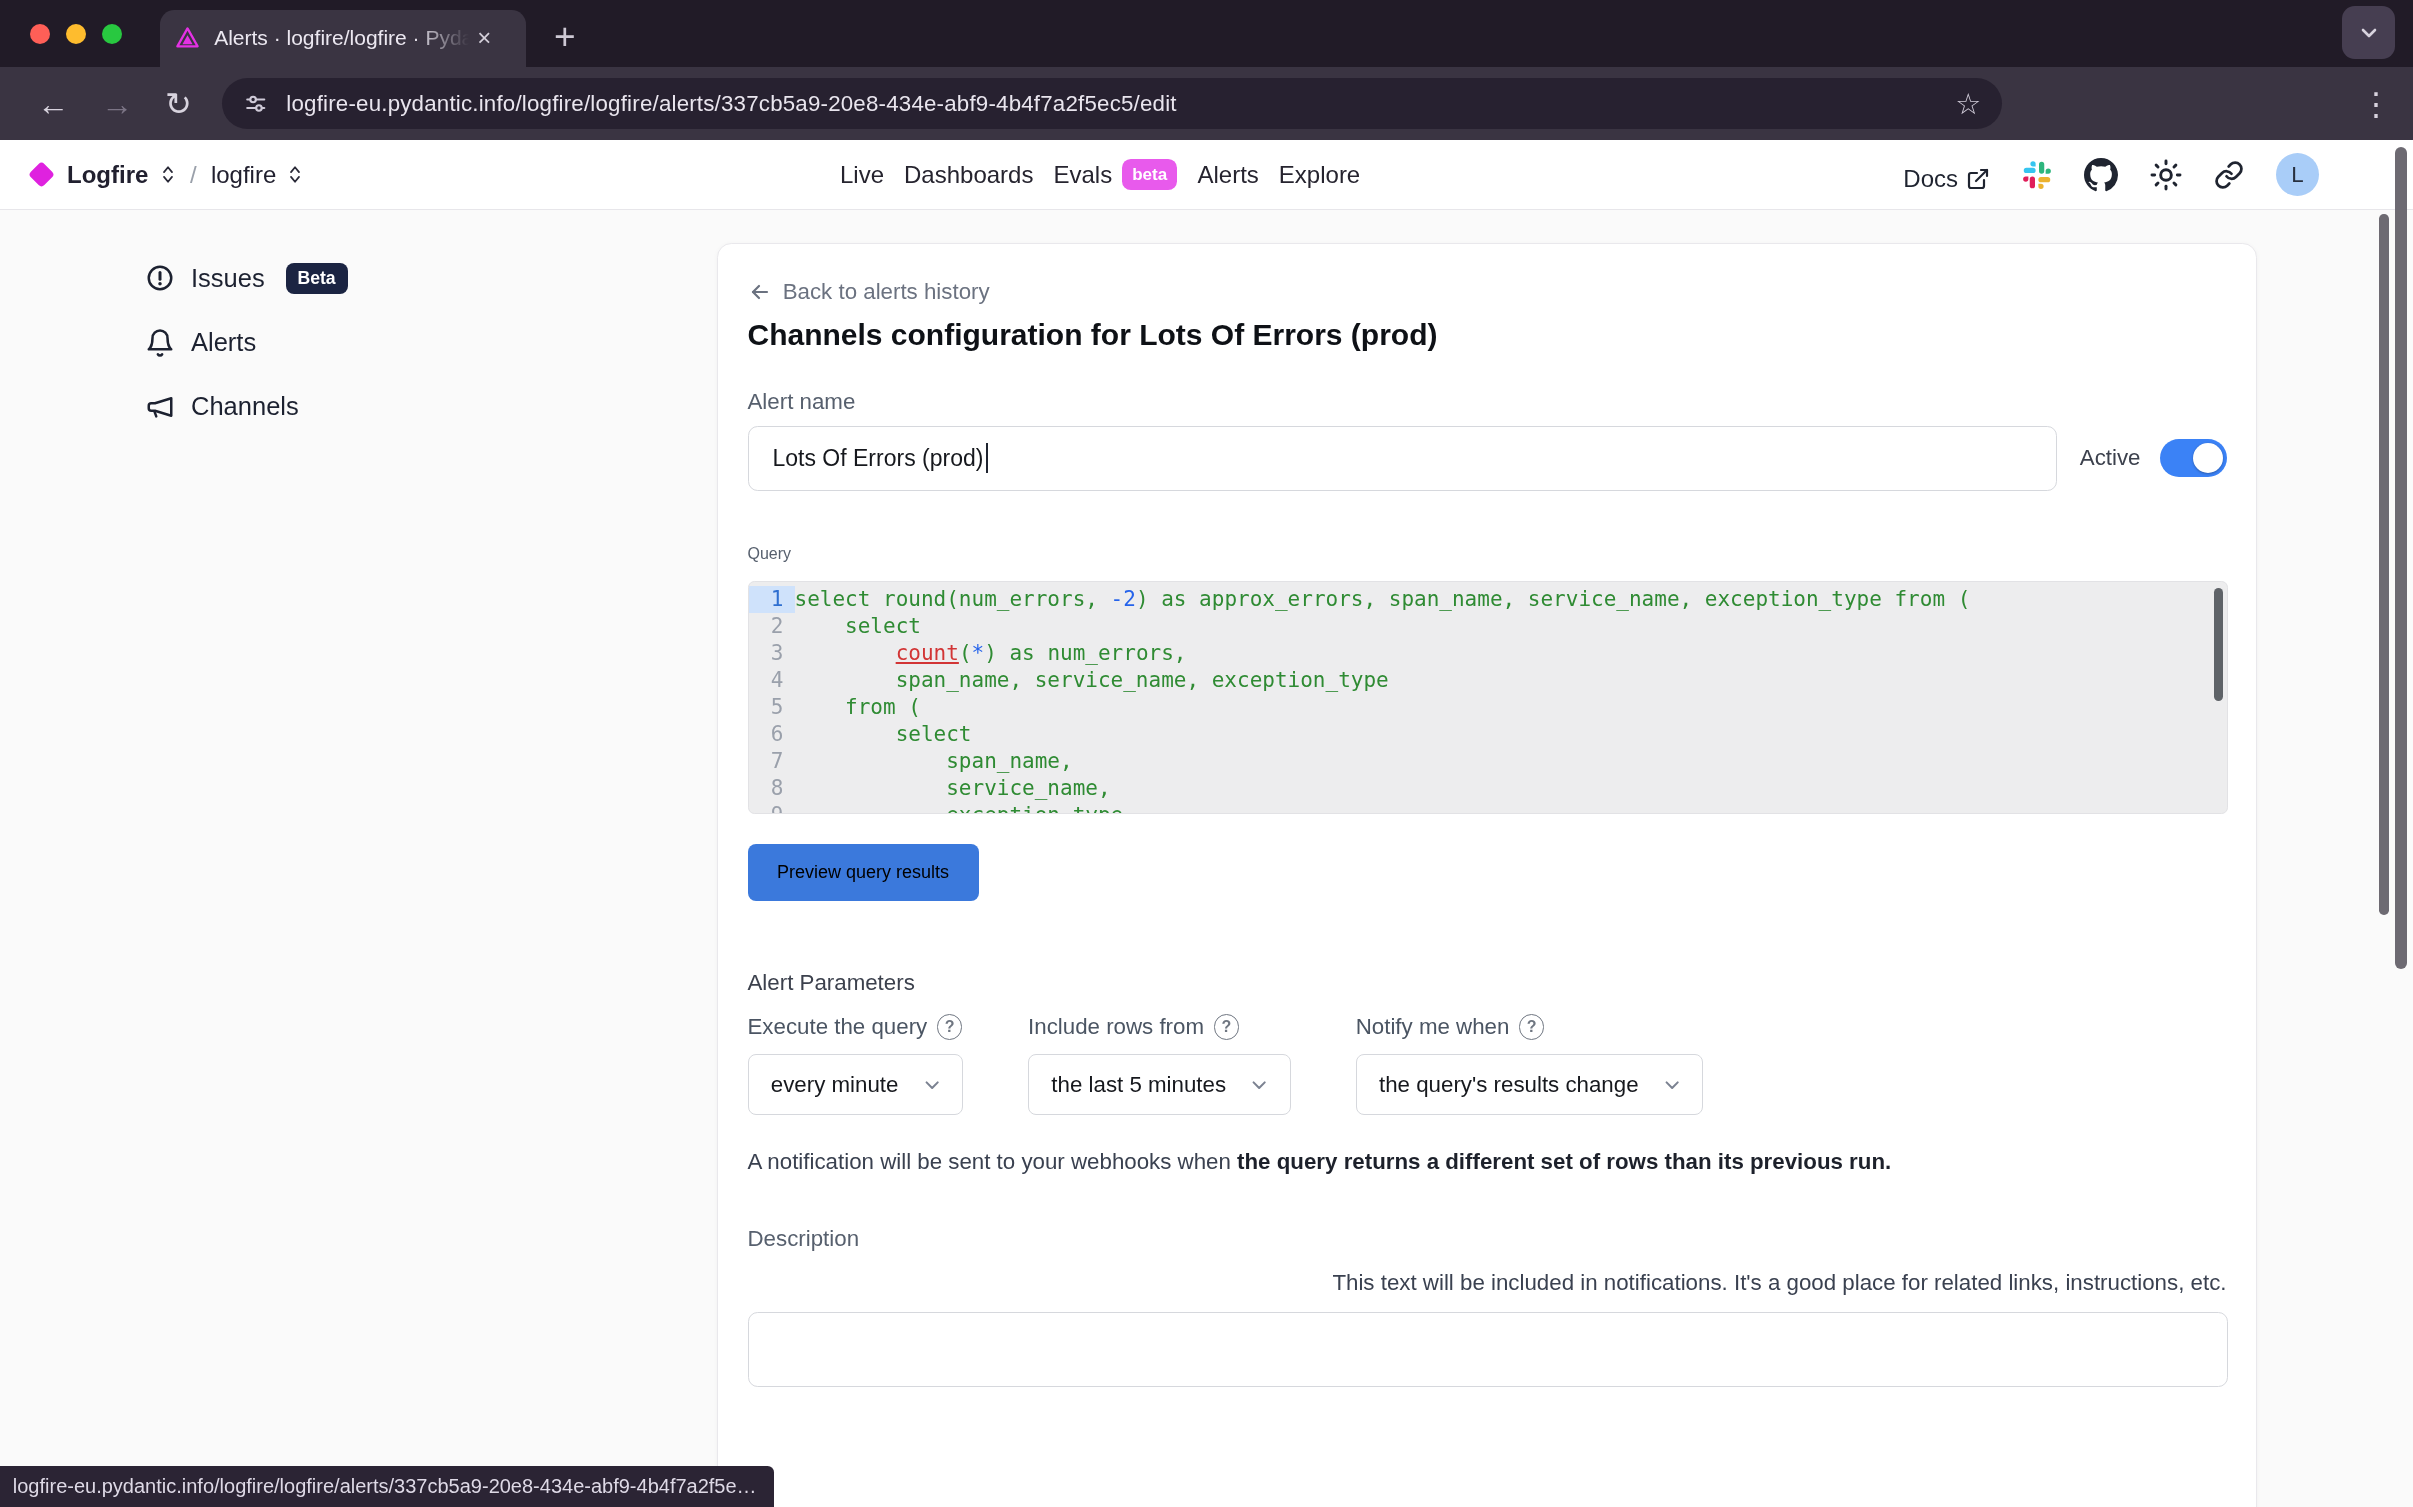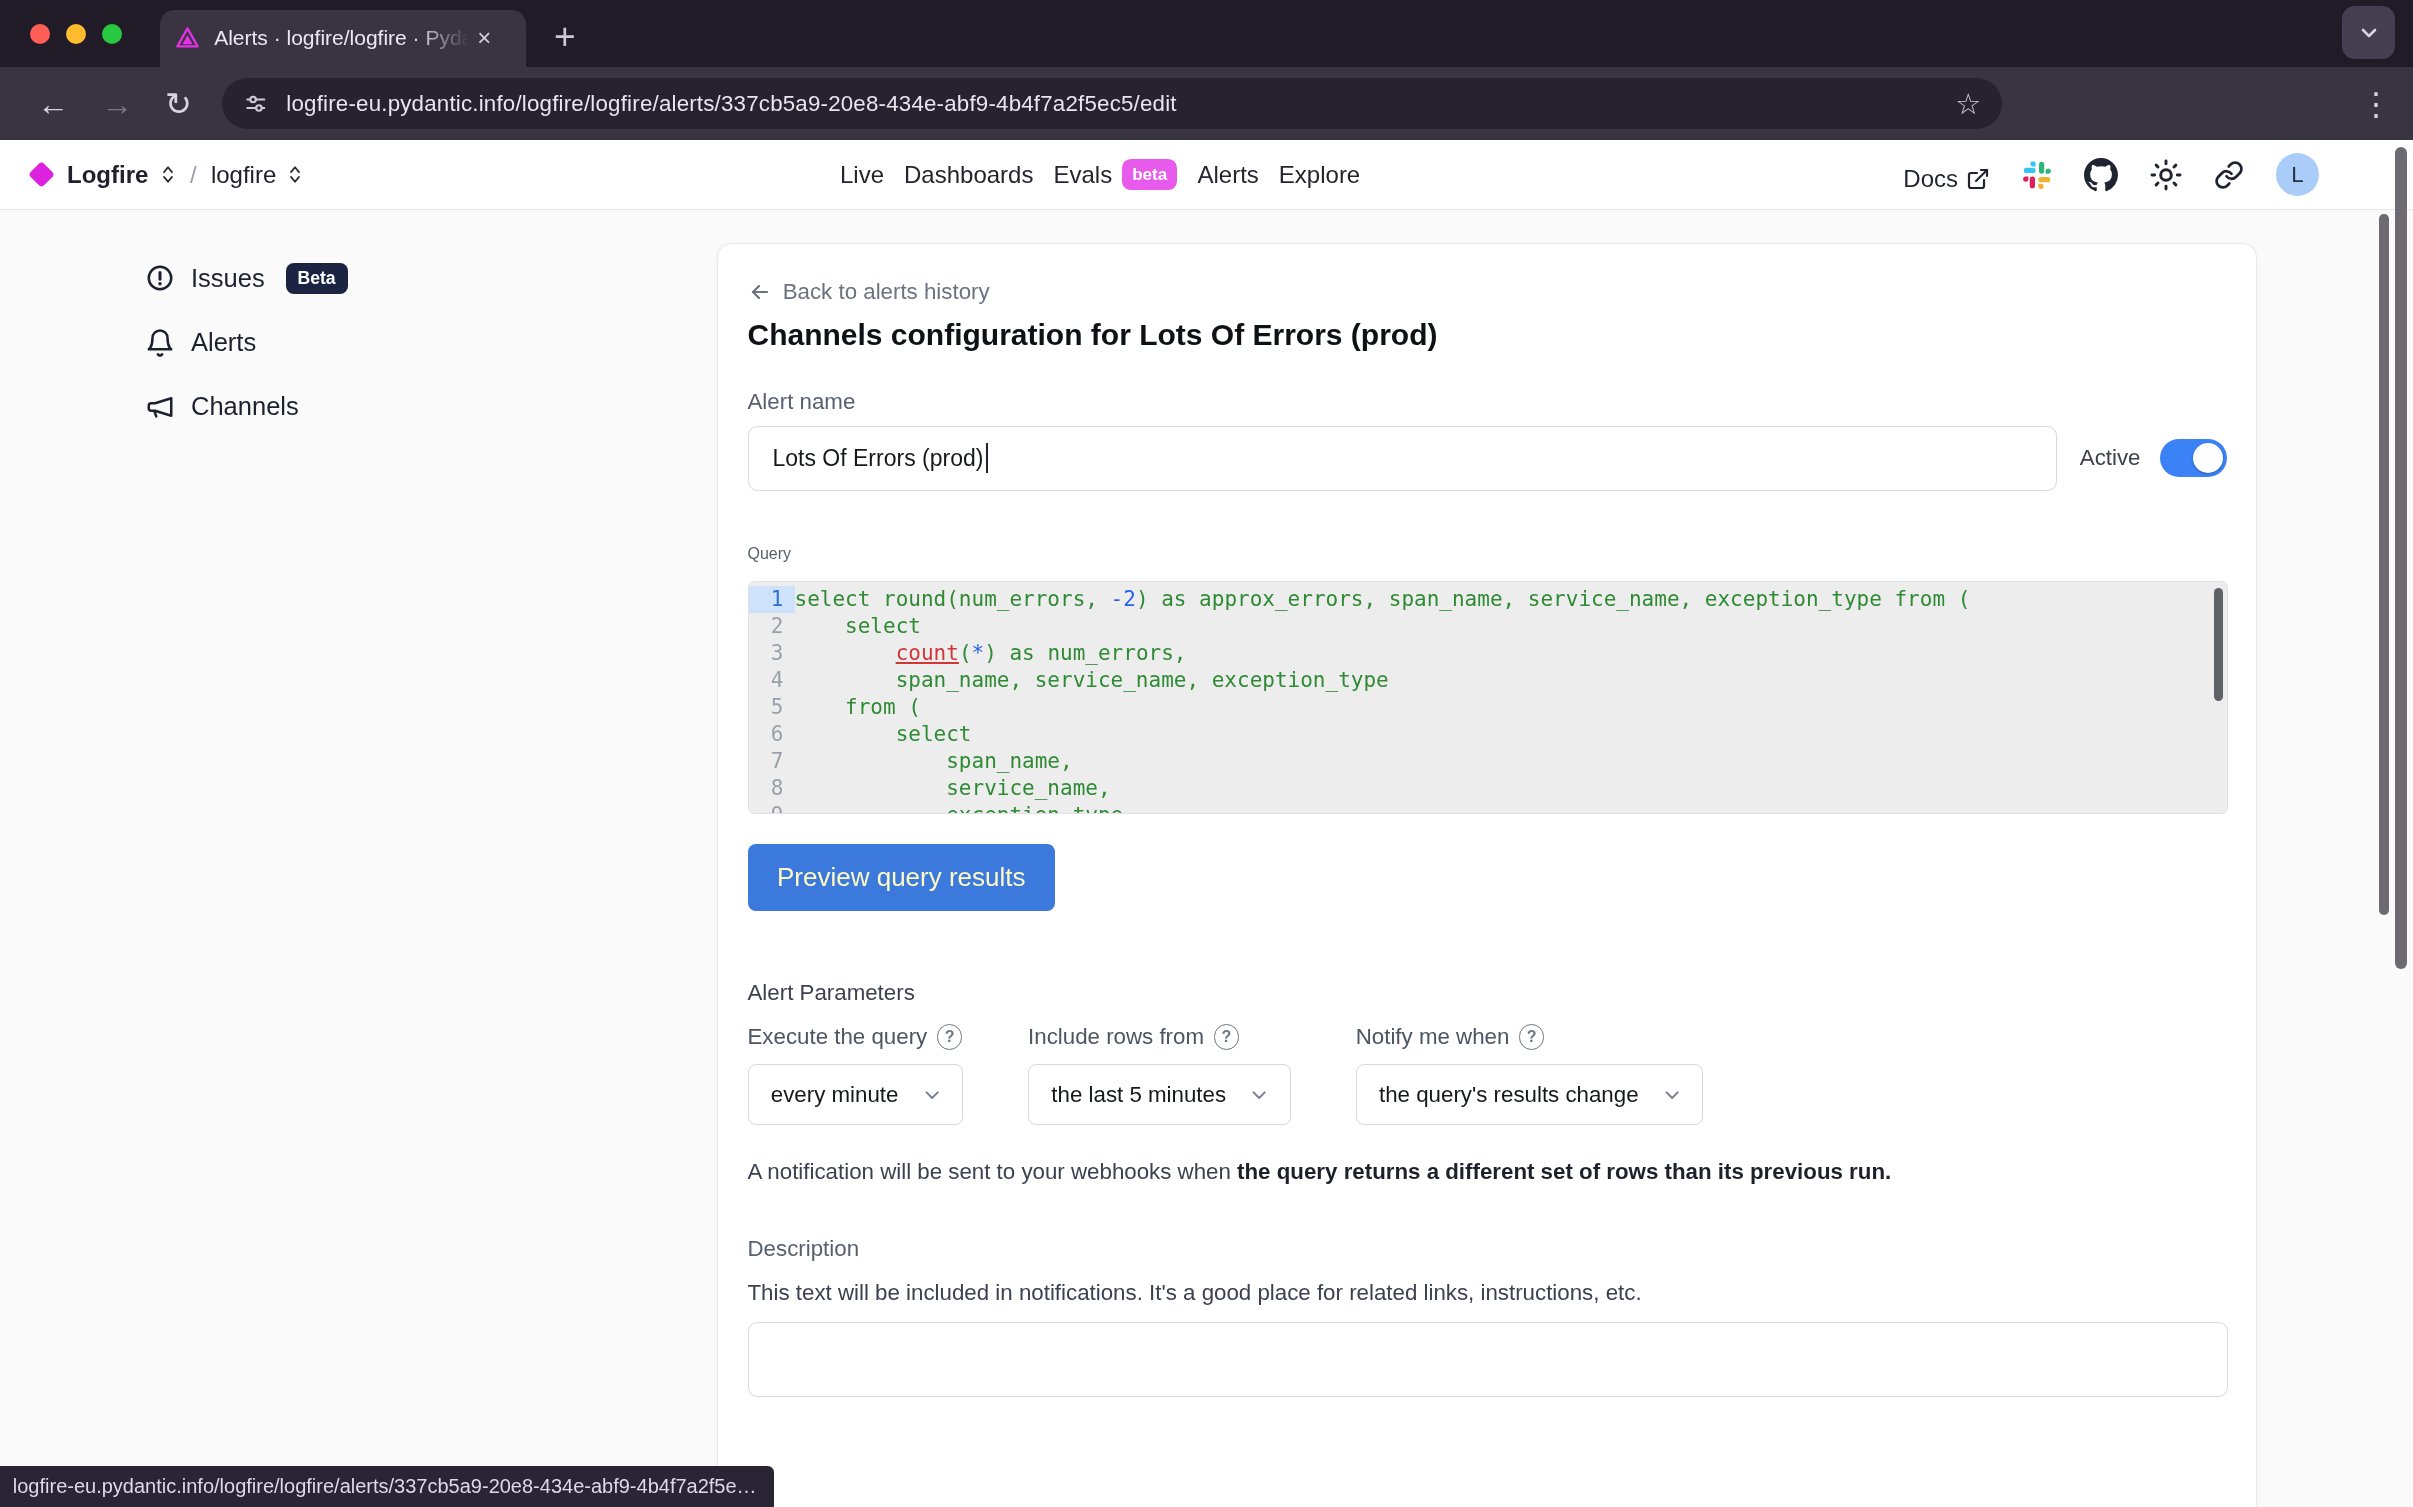--- a/index.html
+++ b/index.html
@@ -73,34 +73,34 @@
   .codeblock { margin-top:17.6px; width:1480px; height:233px; background:#ededee; border:0.8px solid #e2e2e5;
                border-radius:6.4px; overflow:hidden; position:relative; padding-top:4.8px;
                font-family:"DejaVu Sans Mono", monospace; font-size:21px; }
   .code-line { display:flex; height:27px; line-height:27px; }
   .gutter { width:46px; flex:none; text-align:right; padding-right:11.2px; color:#9aa0ab; }
   .code-line.active .gutter { background:#cfe2fb; color:#2f6fd0; }
   .code-text { white-space:pre; }
   .c-kw { color:#2f8b33; } .c-num { color:#2563eb; } .c-fn { color:#d23535;text-decoration:underline; }
   .code-scrollthumb { position:absolute; right:4px; top:6.4px; width:8.8px; height:113px; border-radius:4.8px; background:#5f6368; }
 
-  .primary-btn { margin-top:30px; display:inline-block; background:#3b79dc; color:#fef9c3; font-size:26px;
+  .primary-btn { margin-top:30px; display:inline-block; background:#3b79dc; color:#000000; font-size:18px;
                  padding:18.4px 29.5px; border-radius:8px; border:none; }
 
   .params-title { margin-top:69px; font-size:22.3px; color:#3c414d; }
   .params-row { margin-top:17.6px; display:flex; gap:65px; }
   .param-label { display:flex; align-items:center; gap:9.6px; font-size:22.3px; color:#4b5563; }
   .help-circle { width:25.5px; height:25.5px; border:1.6px solid #6f7681; border-radius:50%; color:#6f7681;
                  font-size:16px; display:inline-flex; align-items:center; justify-content:center; font-weight:600; }
   .dropdown { margin-top:14.4px; border:1.6px solid #d6d8dd; border-radius:8px; background:#fff; height:61px;
               display:inline-flex; align-items:center; gap:22.3px; padding:0 19px 0 22.3px; font-size:22.3px; color:#16181d; }
   .note { margin-top:34px; font-size:22.3px; color:#3a4150; }
   .note b { color:#1d212b; }
   .desc-title { margin-top:51px; font-size:22.3px; color:#57606e; }
-  .desc-helper { margin-top:17.6px; font-size:22.3px; color:#3a4150; }
+  .desc-helper { margin-top:17.6px; font-size:22.3px; color:#3a4150;text-align:right; }
   .textarea { margin-top:16px; width:1480px; height:75px; border:1.6px solid #d6d8dd; border-radius:9.6px;
               background:#fff; resize:none; }
 
   
   .statusbar { position:absolute; left:0; bottom:0; background:#2b2434; color:#ded9e6; font-size:20px;
                padding:8.8px 17.6px 10.4px 12.8px; border-radius:0 6.4px 0 0; z-index:50; }
   .scrollbar-outer { position:absolute; right:6.4px; top:147px; width:12px; height:822px; border-radius:6.4px; background:#6d6a72; z-index:40; }
   .scrollbar-inner { position:absolute; right:24px; top:214px; width:9.6px; height:701px; border-radius:4.8px; background:#6d6a72; z-index:40; }
 
   svg { display:block; }

